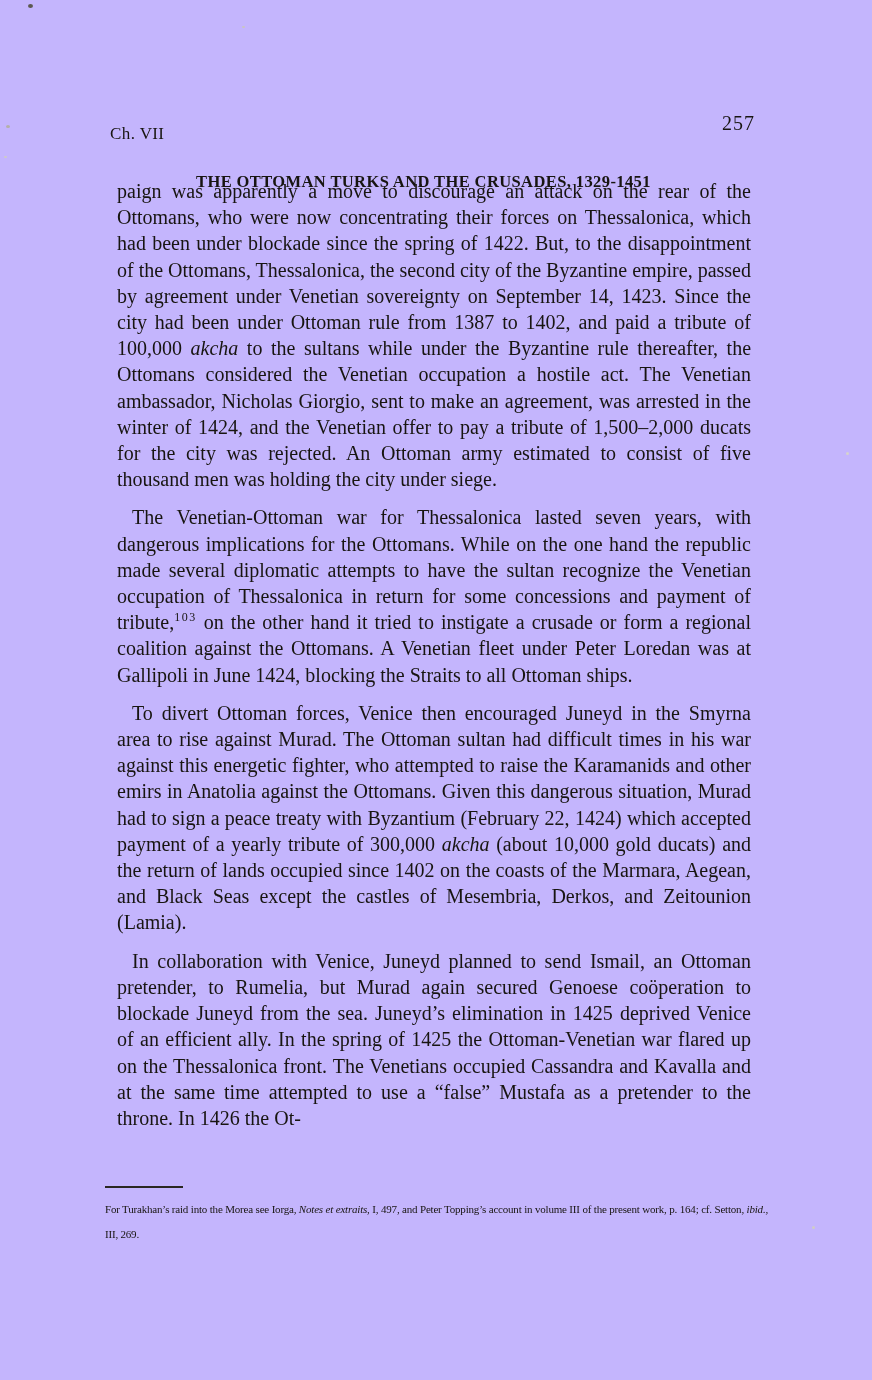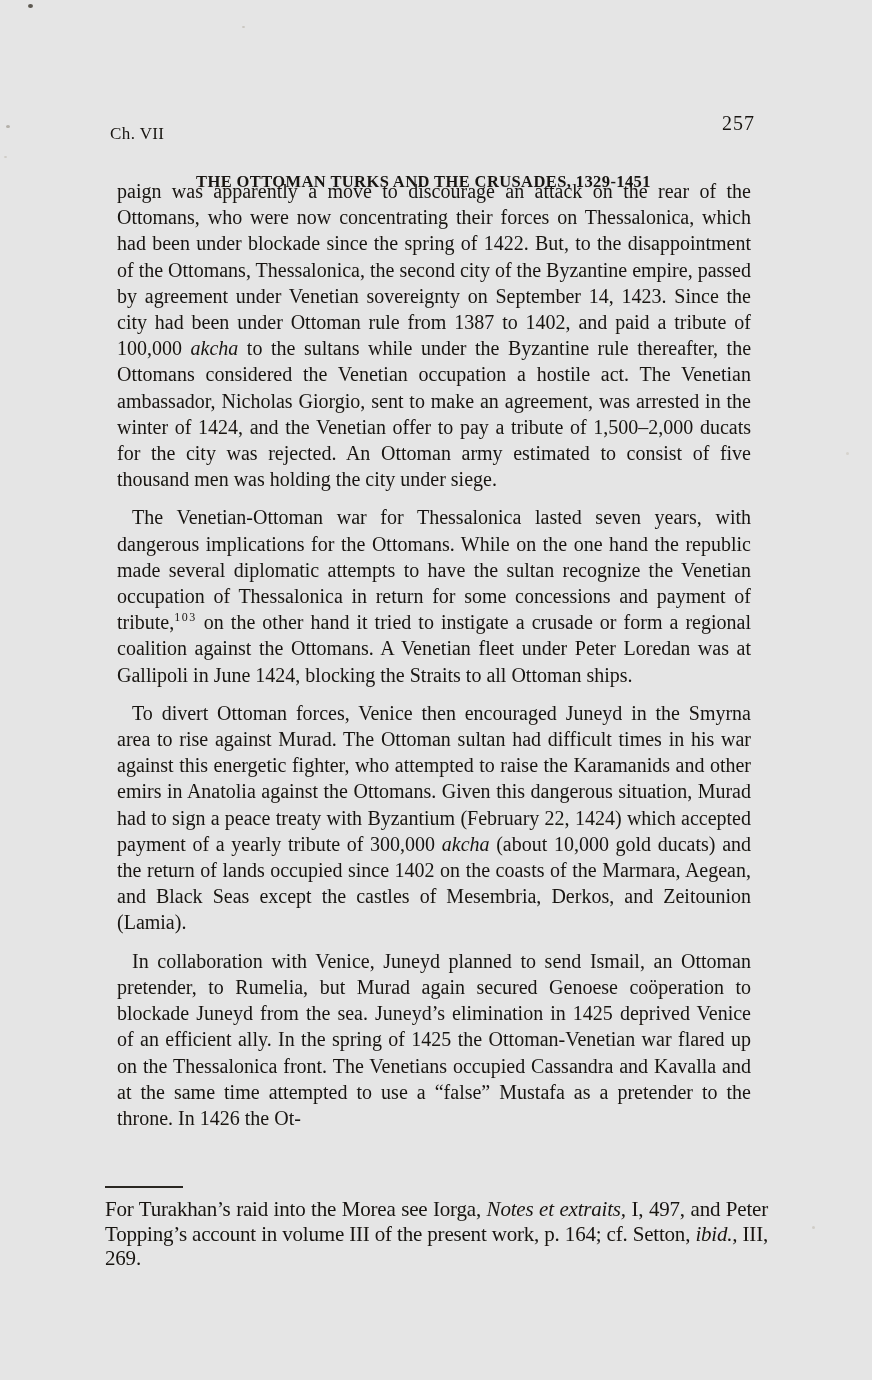--- a/index.html
+++ b/index.html
@@ -4,21 +4,21 @@
 <style>
   html, body {
     margin: 0;
     padding: 0;
     background: #ffffff;
   }
   .page {
     position: relative;
     width: 872px;
     height: 1380px;
-    background: #e5e5e5;
+    background: #c4b5fd;
     overflow: hidden;
     font-family: "Liberation Serif", "DejaVu Serif", serif;
     color: #181511;
   }
 
   
   .running-head { position: absolute; top: 0; left: 0; width: 100%; height: 150px; }
   .chapter-label {
     position: absolute;
     left: 110px;
@@ -65,21 +65,21 @@
     top: -1px;
     vertical-align: super;
   }
 
   
   .footnotes {
     position: absolute;
     left: 105px;
     top: 1186px;
     width: 663px;
-    font-size: 21px;
+    font-size: 11px;
     line-height: 24.5px;
     text-align: justify;
     letter-spacing: -0.2px;
   }
   .fn-rule {
     width: 78px;
     height: 0;
     border-top: 2px solid #2a2722;
     margin-bottom: 9px;
   }

